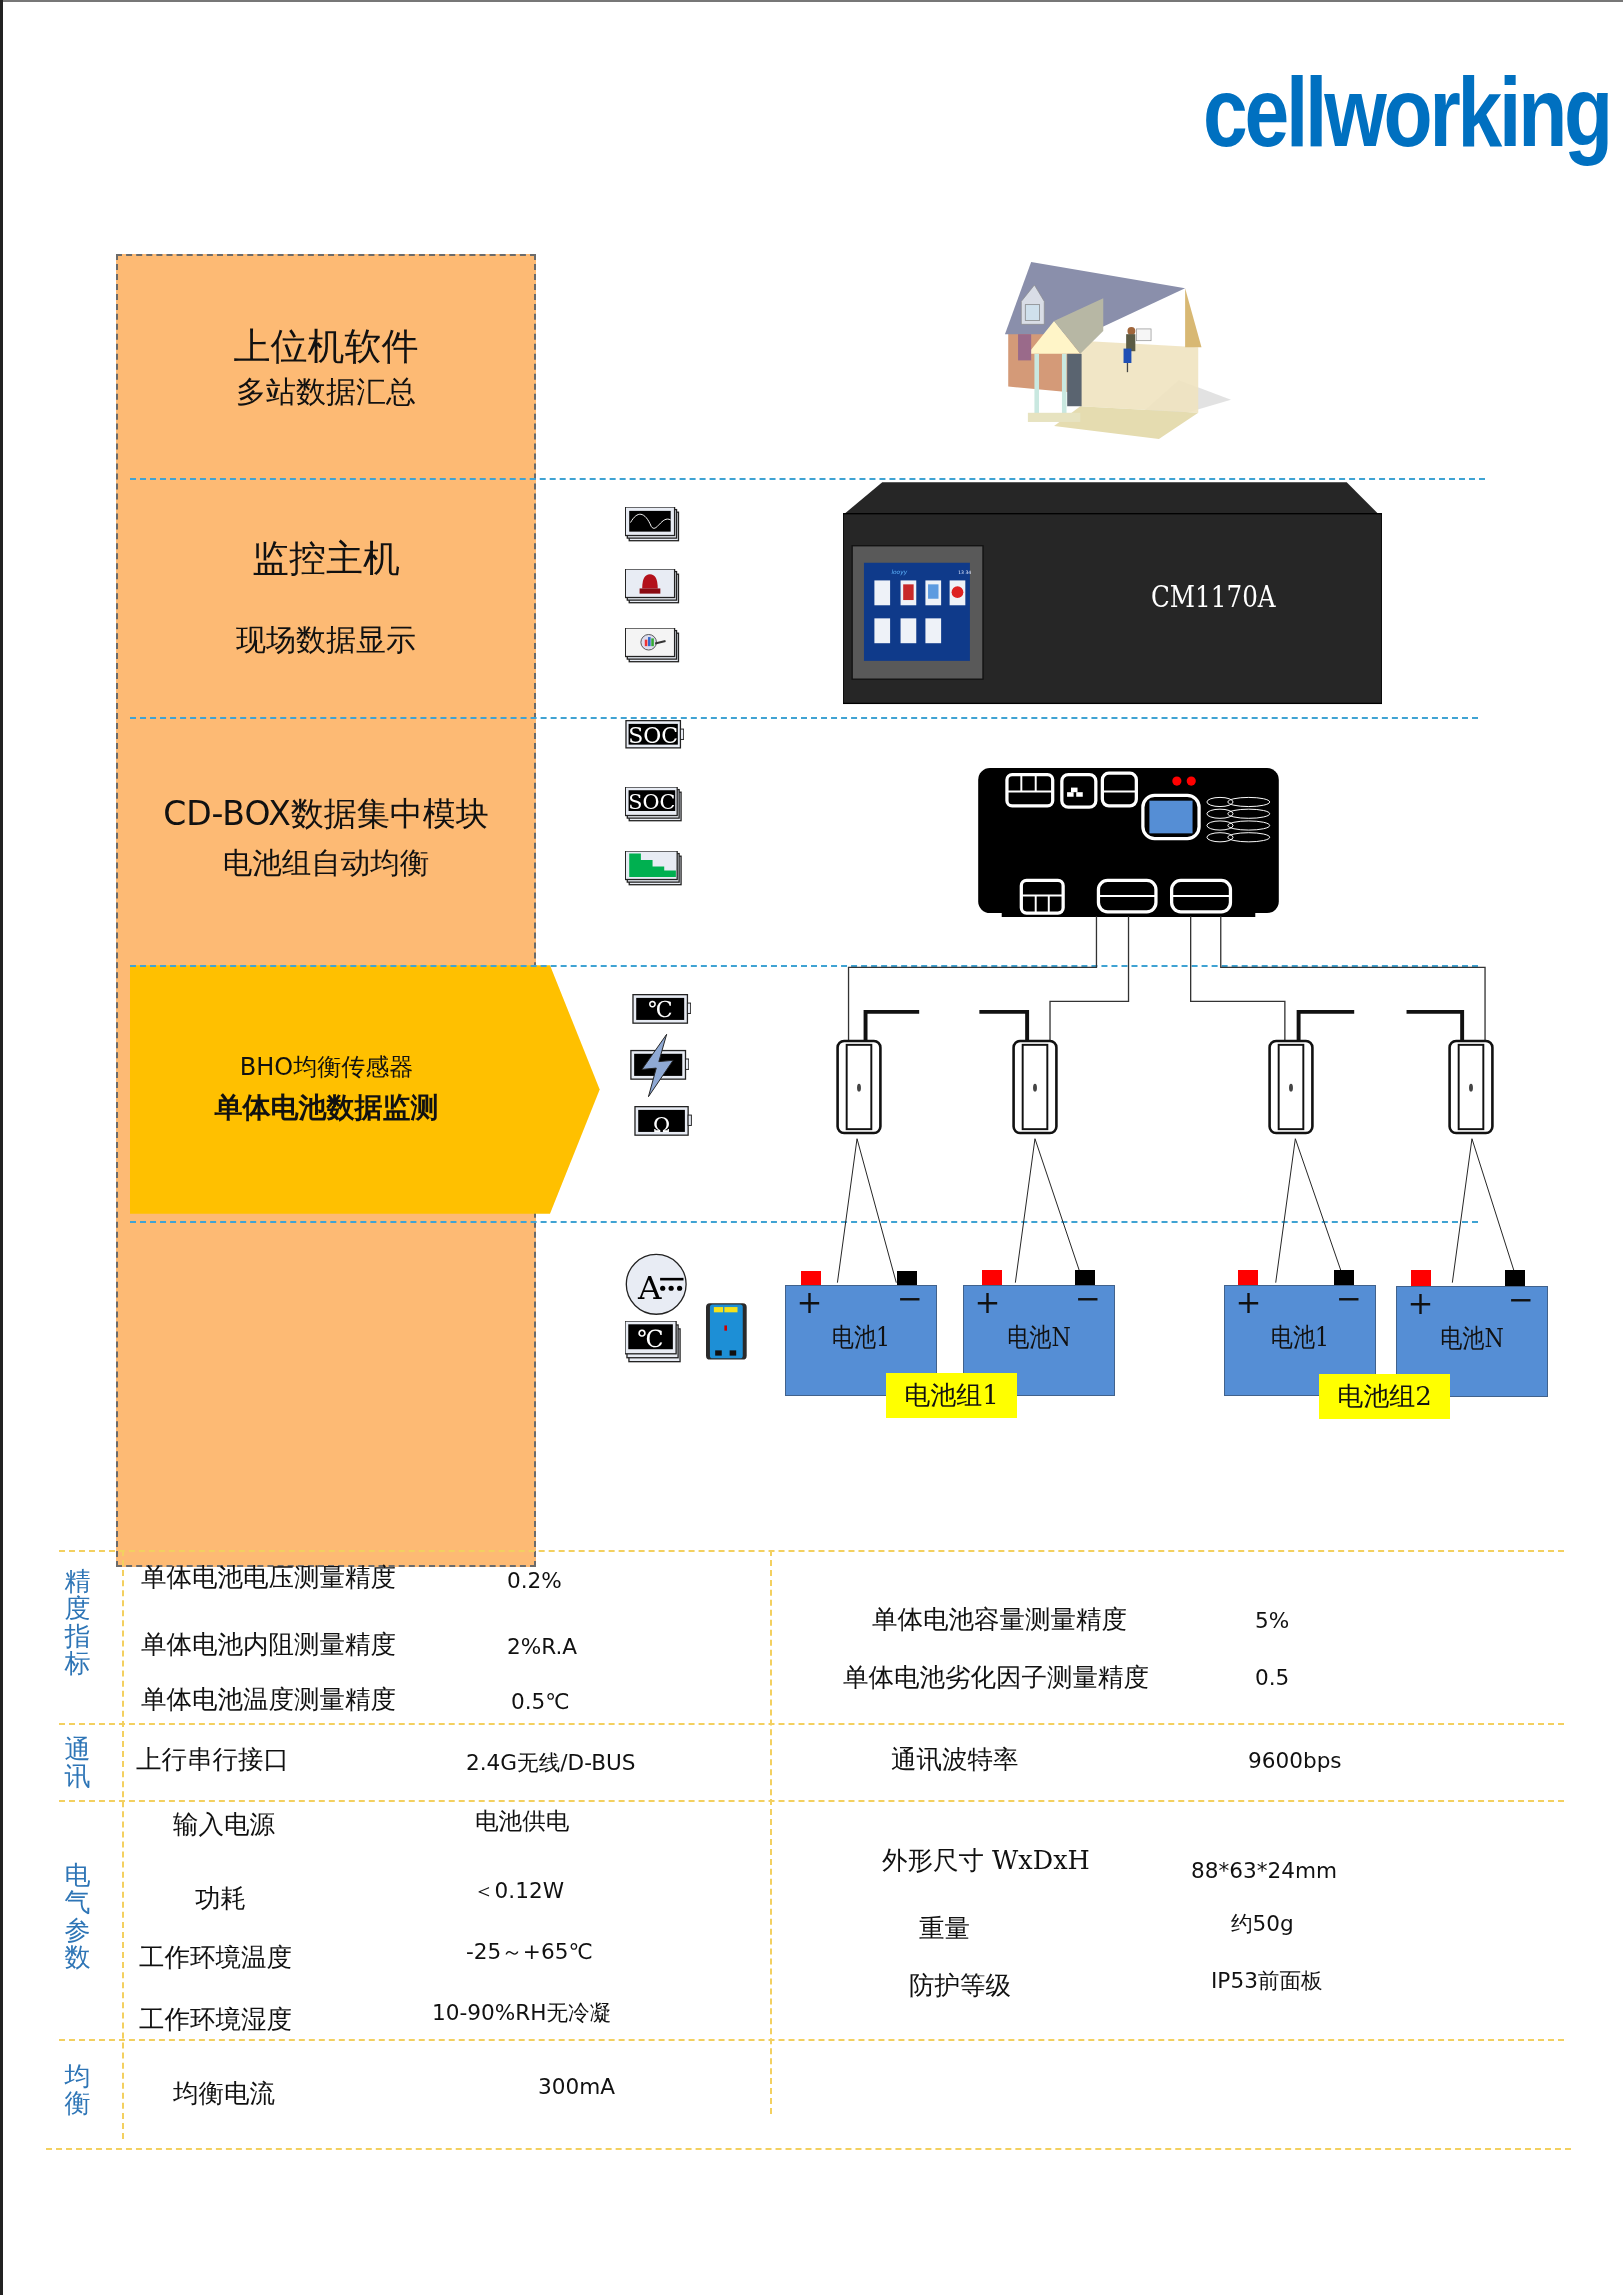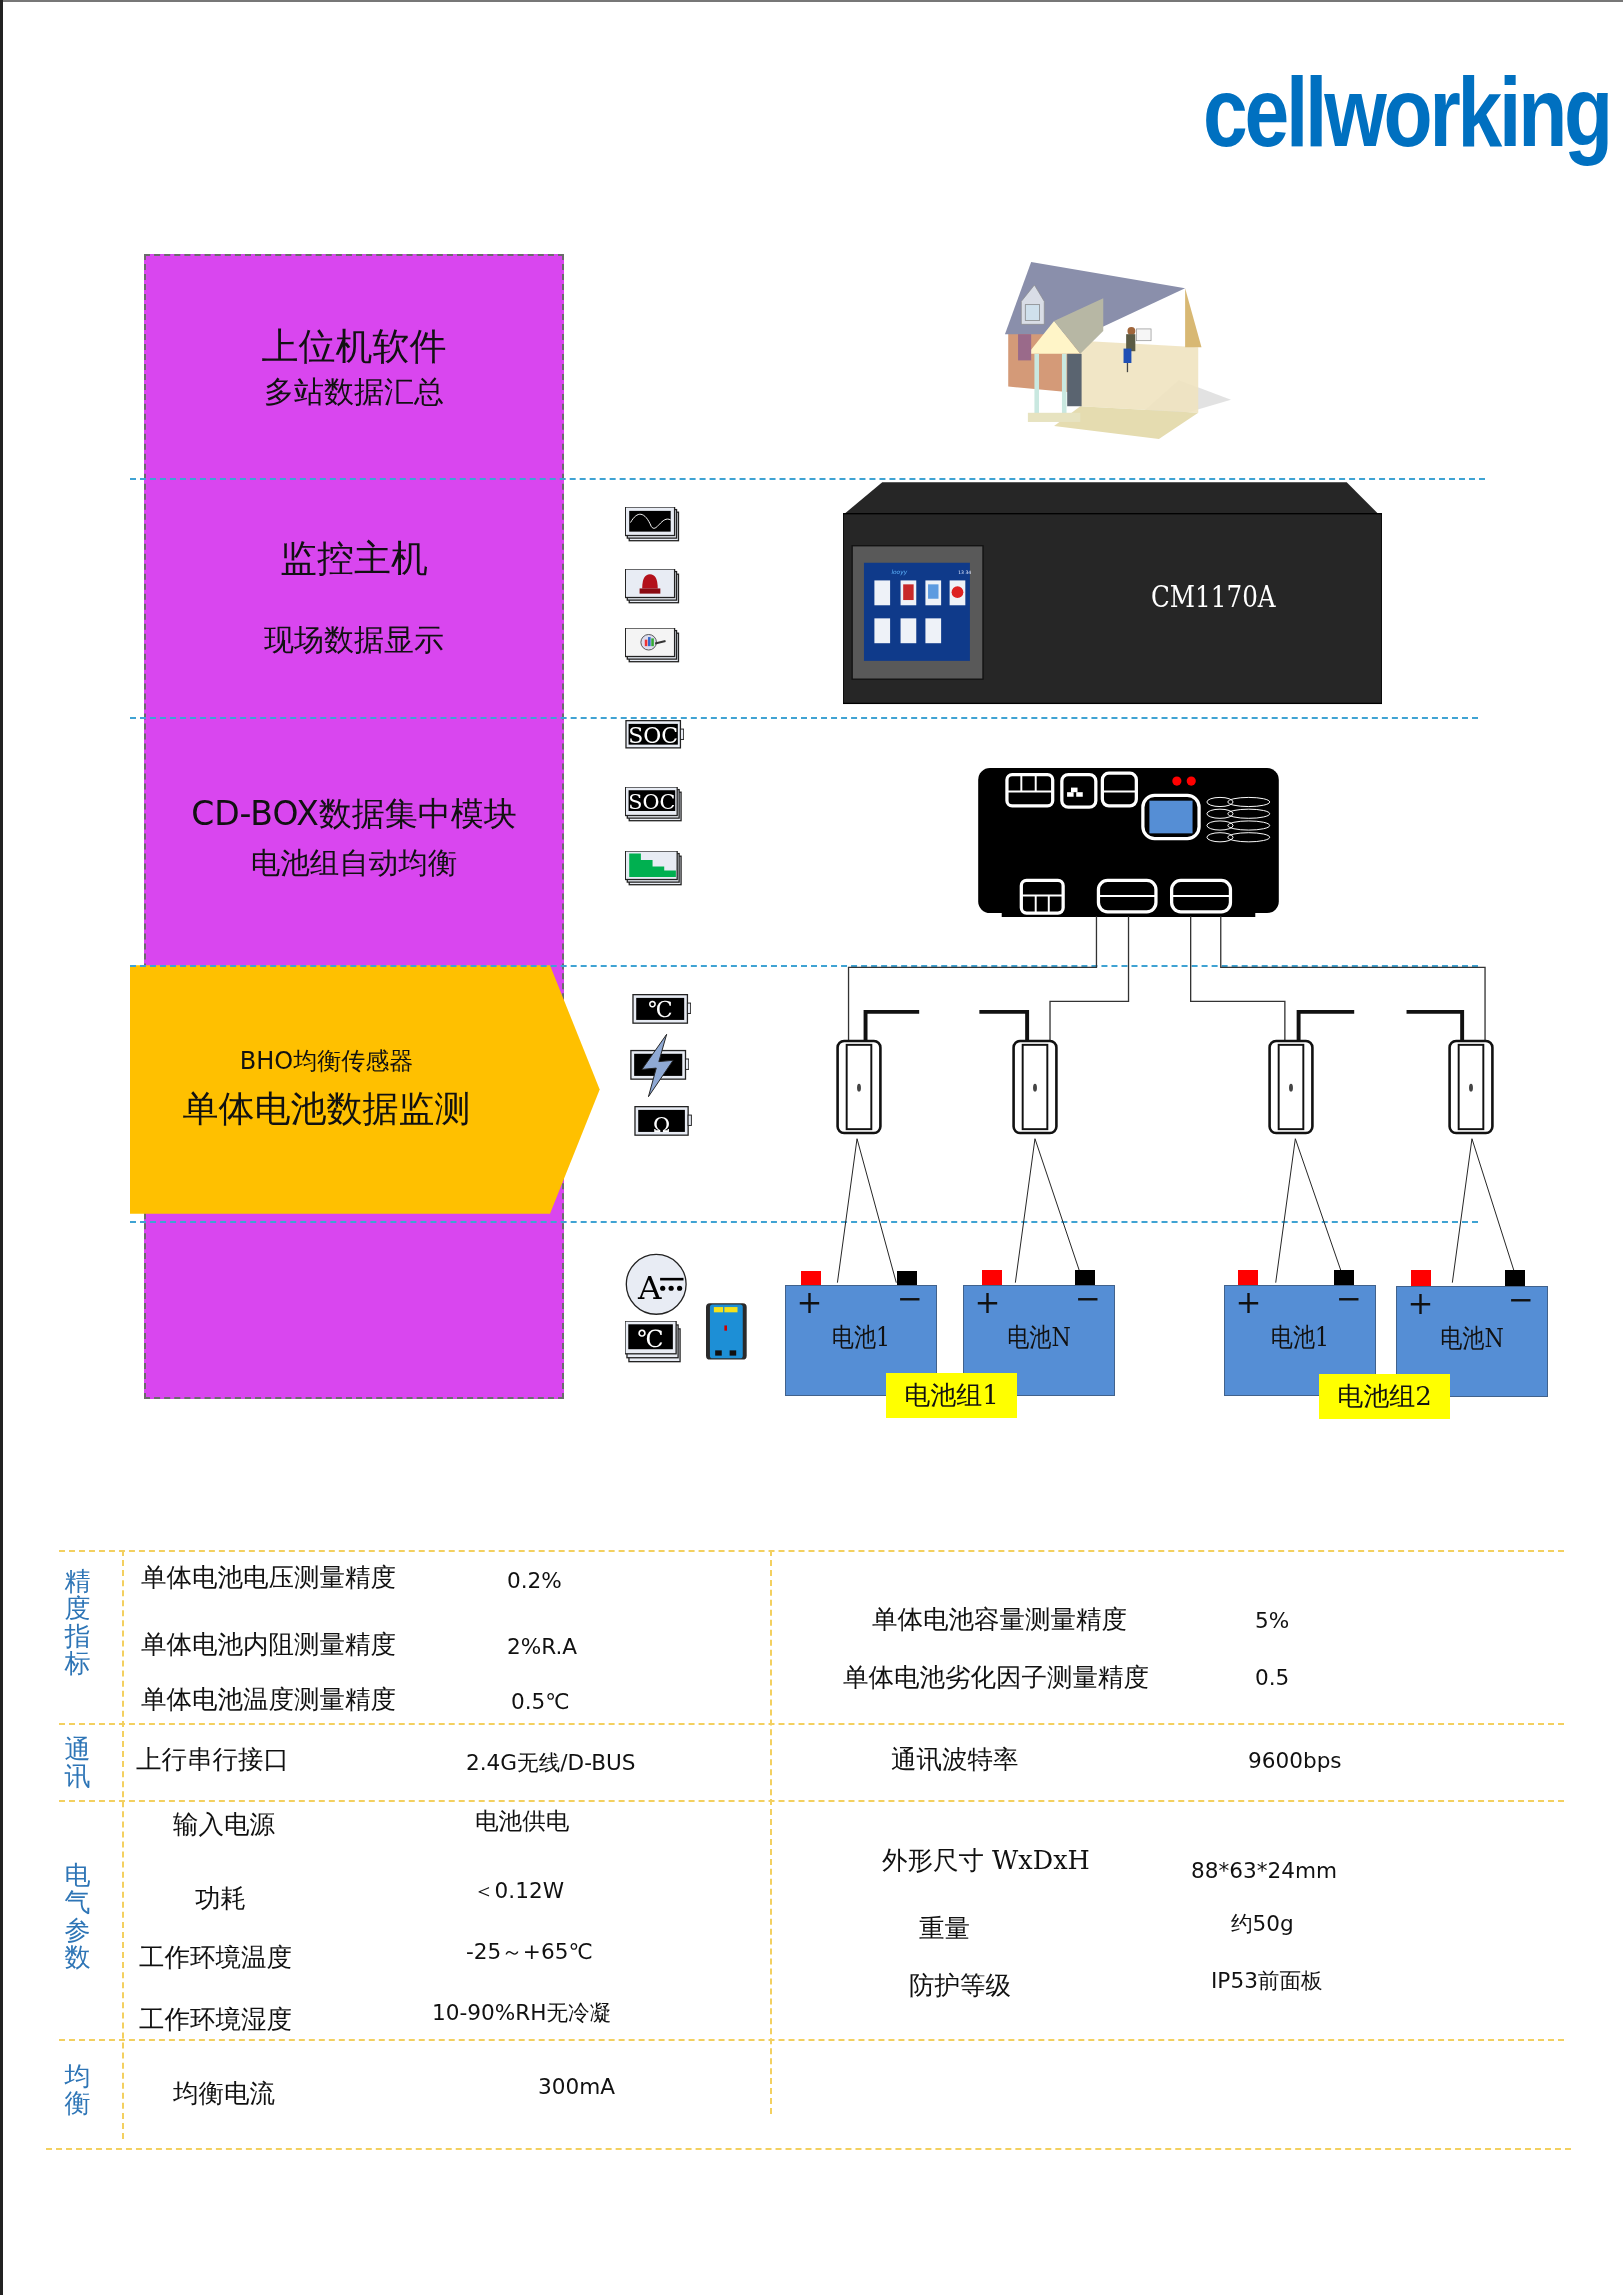--- a/index.html
+++ b/index.html
@@ -8,35 +8,35 @@
   .frame-left { position: absolute; left: 0; top: 0; width: 2.6px; height: 2295px; background: #222; }
   .frame-top { position: absolute; left: 0; top: 0; width: 1623px; height: 2px; background: #777; }
   .abs { position: absolute; }
 
   
   .logo { position: absolute; left: 1203px; top: 63px; font-family: "Liberation Sans", sans-serif;
           font-weight: bold; font-size: 98px; letter-spacing: -3.9px; color: #0070c0;
           transform: scaleX(0.82); transform-origin: left top; line-height: 1; }
 
   
-  .layer-col { position: absolute; left: 144px; top: 254px; width: 420px; height: 1145px;
-               border: 2px dashed #6b6b6b; background: #d946ef; }
+  .layer-col { position: absolute; left: 116px; top: 254px; width: 420px; height: 1313px;
+               border: 2px dashed #6b6b6b; background: #fdba74; }
   .layer { position: absolute; left: 0; width: 416px; display: flex; flex-direction: column;
            align-items: center; justify-content: center; text-align: center; }
   .layer .t1 { font-size: 37px; line-height: 1.3; }
   .layer .t2 { font-size: 30px; line-height: 1.85; }
   .layer .sans { font-family: "DejaVu Sans", "Liberation Sans", sans-serif; }
   .sep { position: absolute; height: 0; border-top: 2px dashed #3fa3d3; }
 
   .bho { position: absolute; left: 130px; top: 965px; width: 471px; height: 249px; }
   .bho svg { position: absolute; left: 0; top: 0; }
   .bho .txt { position: absolute; left: 0; top: 0; width: 393px; height: 249px; display: flex;
               flex-direction: column; justify-content: center; align-items: center; }
   .bho .t1 { font-family: "DejaVu Sans", sans-serif; font-size: 24px; line-height: 1.6; }
-  .bho .t2 { font-family: "DejaVu Sans", sans-serif; font-size: 36px; line-height: 1.6; }
+  .bho .t2 { font-family: "DejaVu Sans", sans-serif; font-size: 28px; line-height: 1.6; font-weight: bold; }
 
   
   .ficon { position: absolute; width: 59px; height: 35px; }
 
   
   .house { position: absolute; left: 982px; top: 249px; width: 249px; height: 190px; }
 
   
   .cm { position: absolute; left: 843px; top: 482px; width: 539px; height: 223px; }
   .cm .model { position: absolute; left: 308px; top: 98px; color: #fff; font-size: 29px;

